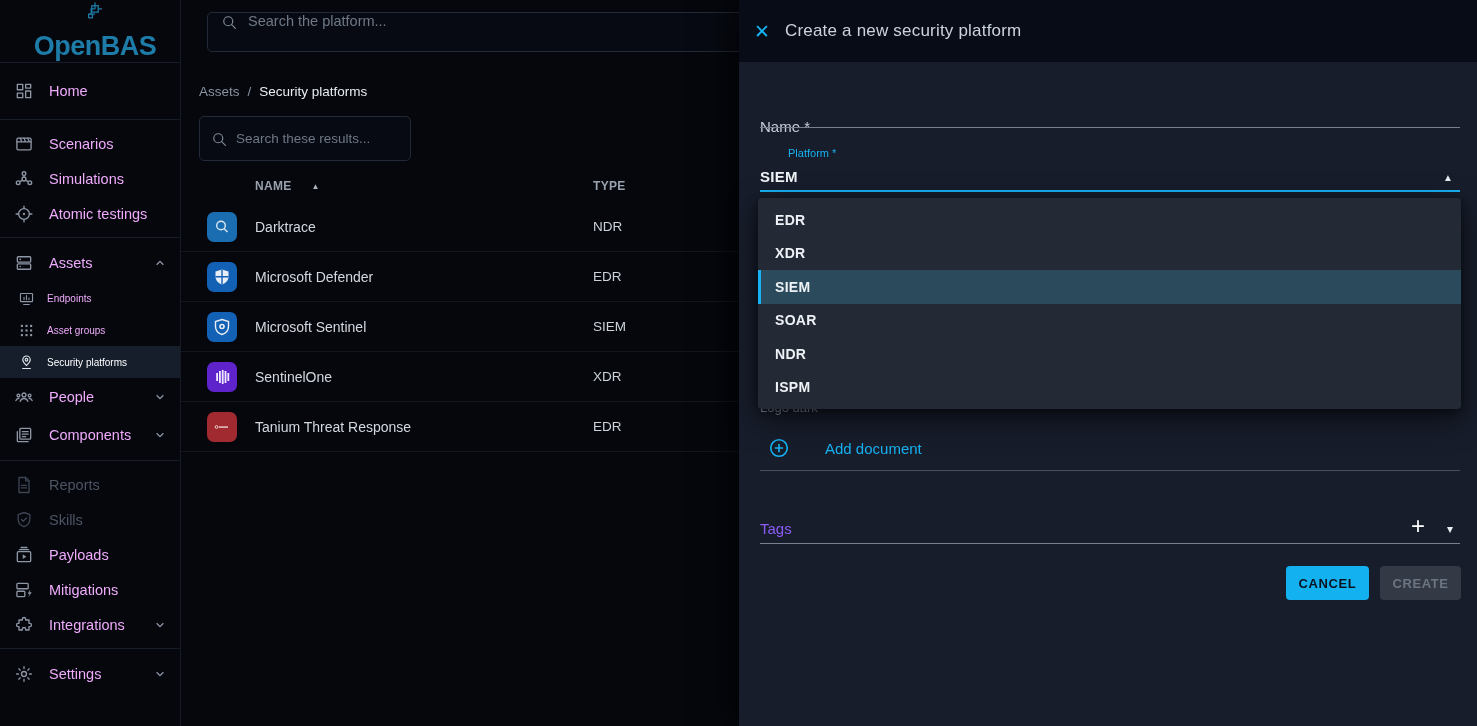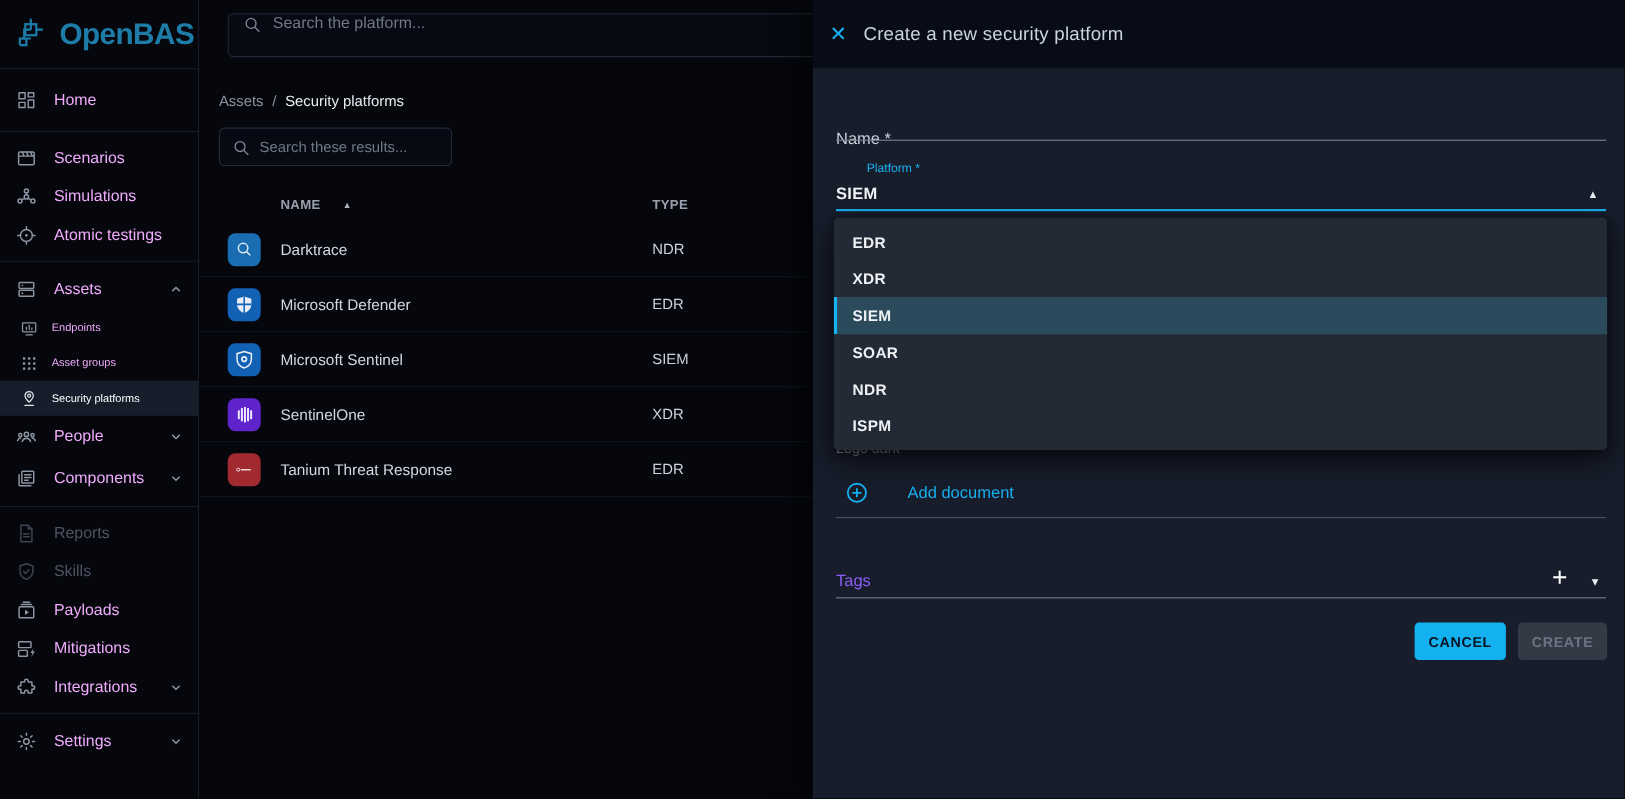--- a/index.html
+++ b/index.html
@@ -11,21 +11,21 @@
     position:relative;
   }
   svg { display:block; }
   .icn { width:20px; height:20px; stroke:currentColor; fill:none; stroke-width:1.6; stroke-linecap:round; stroke-linejoin:round; flex:none; }
 
   
   .sidebar {
     position:absolute; left:0; top:0; bottom:0; width:181px;
     background:#05070d; border-right:1px solid #151b27; z-index:2;
   }
-  .logo-row { height:62px; display:flex; align-items:center; gap:8px; padding-left:10px; }
+  .logo-row { height:62px; display:flex; align-items:center; gap:8px; padding-left:10px;flex-direction:column; }
   .brand-name { color:#1e7ca8; font-size:27px; font-weight:600; letter-spacing:-0.5px; }
   .nav-sec { border-top:1px solid #161c28; padding:6px 0; }
   .nav-sec:first-child { border-top:none; }
   .nav-item {
     height:35px; display:flex; align-items:center; gap:15px;
     padding:0 12px 0 14px; font-size:14.5px; color:#f0abfc; cursor:pointer;
   }
   .nav-item .icn { color:#8d96a4; }
   .nav-item.big { height:44px; }
   .nav-item.parent { height:38px; }
@@ -50,21 +50,21 @@
     background:transparent; border:none; outline:none; color:#cdd3dc;
     font-size:14.5px; width:100%; font-family:"Liberation Sans",sans-serif;
   }
   .topsearch input::placeholder, .resultsearch input::placeholder { color:#6e commercial; }
   input::placeholder { color:#6e7886; opacity:1; }
   .breadcrumb { position:absolute; left:18px; top:84px; font-size:13.5px; display:flex; gap:8px; }
   .bc-parent { color:#8a93a2; }
   .bc-sep { color:#8a93a2; }
   .bc-current { color:#e8ecf1; font-weight:500; }
   .resultsearch {
-    position:absolute; left:18px; top:116px; width:212px; height:35px;
+    position:absolute; left:18px; top:116px; width:212px; height:45px;
     border:1px solid #222a39; border-radius:5px; display:flex; align-items:center;
     gap:8px; padding:0 10px; background:#070a12;
   }
   .resultsearch input { font-size:13.5px; }
   .table { position:absolute; left:0; top:170px; right:0; }
   .thead { display:grid; grid-template-columns:56px 338px 1fr; align-items:center;
     height:32px; padding-left:18px; color:#99a1ae; font-size:12px; font-weight:700; letter-spacing:.3px; }
   .th-name { display:flex; align-items:center; gap:20px; }
   .sort-ic { font-size:8px; color:#aeb5c0; }
   .trow { display:grid; grid-template-columns:56px 338px 1fr; align-items:center;

